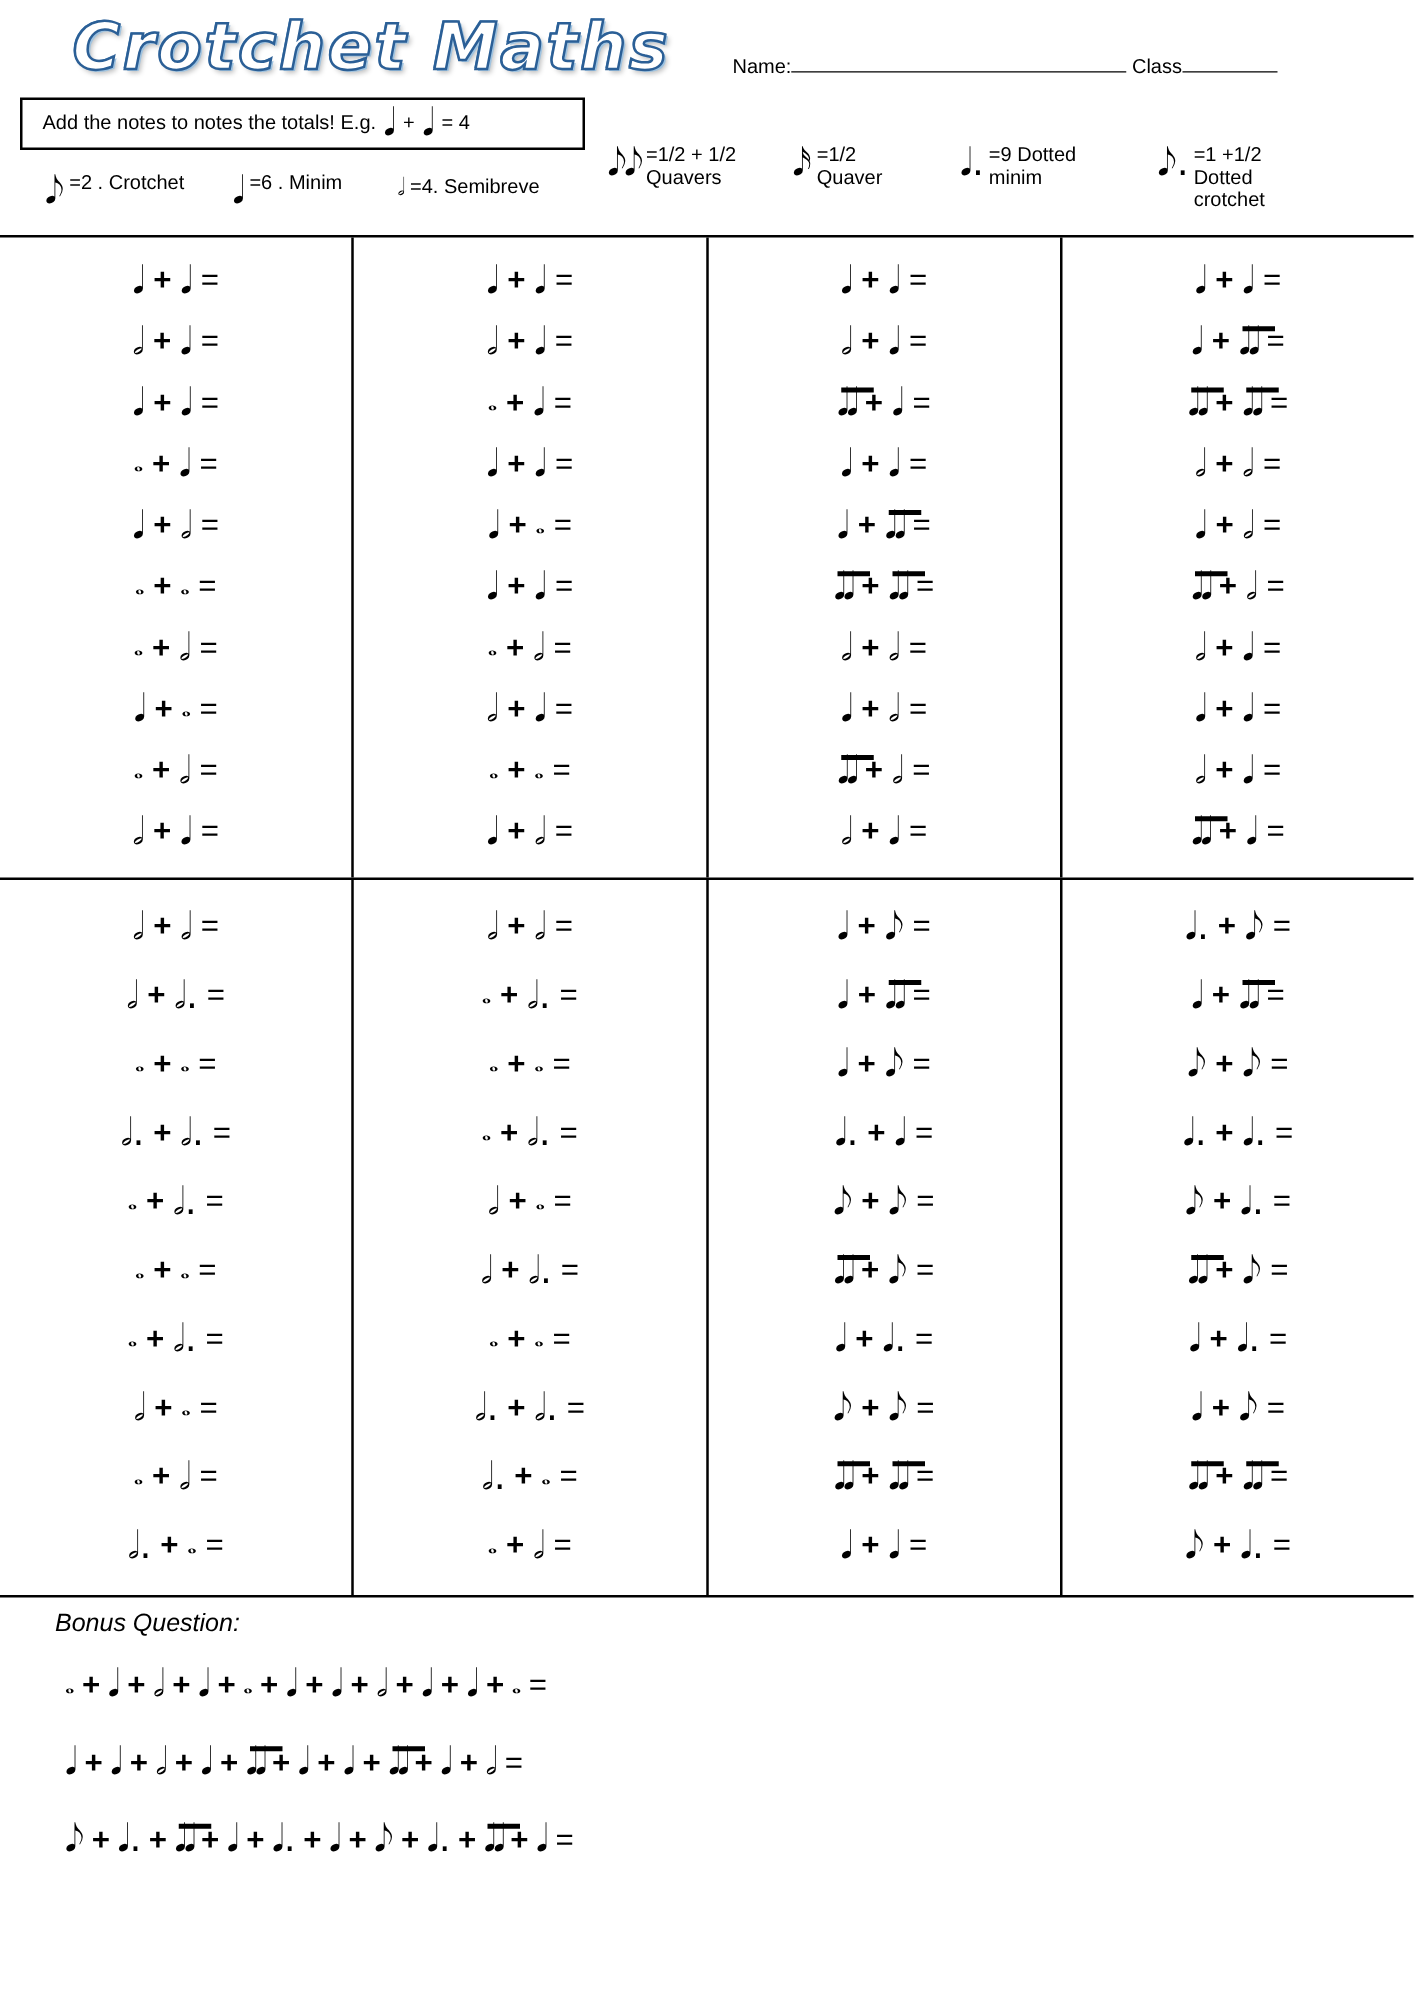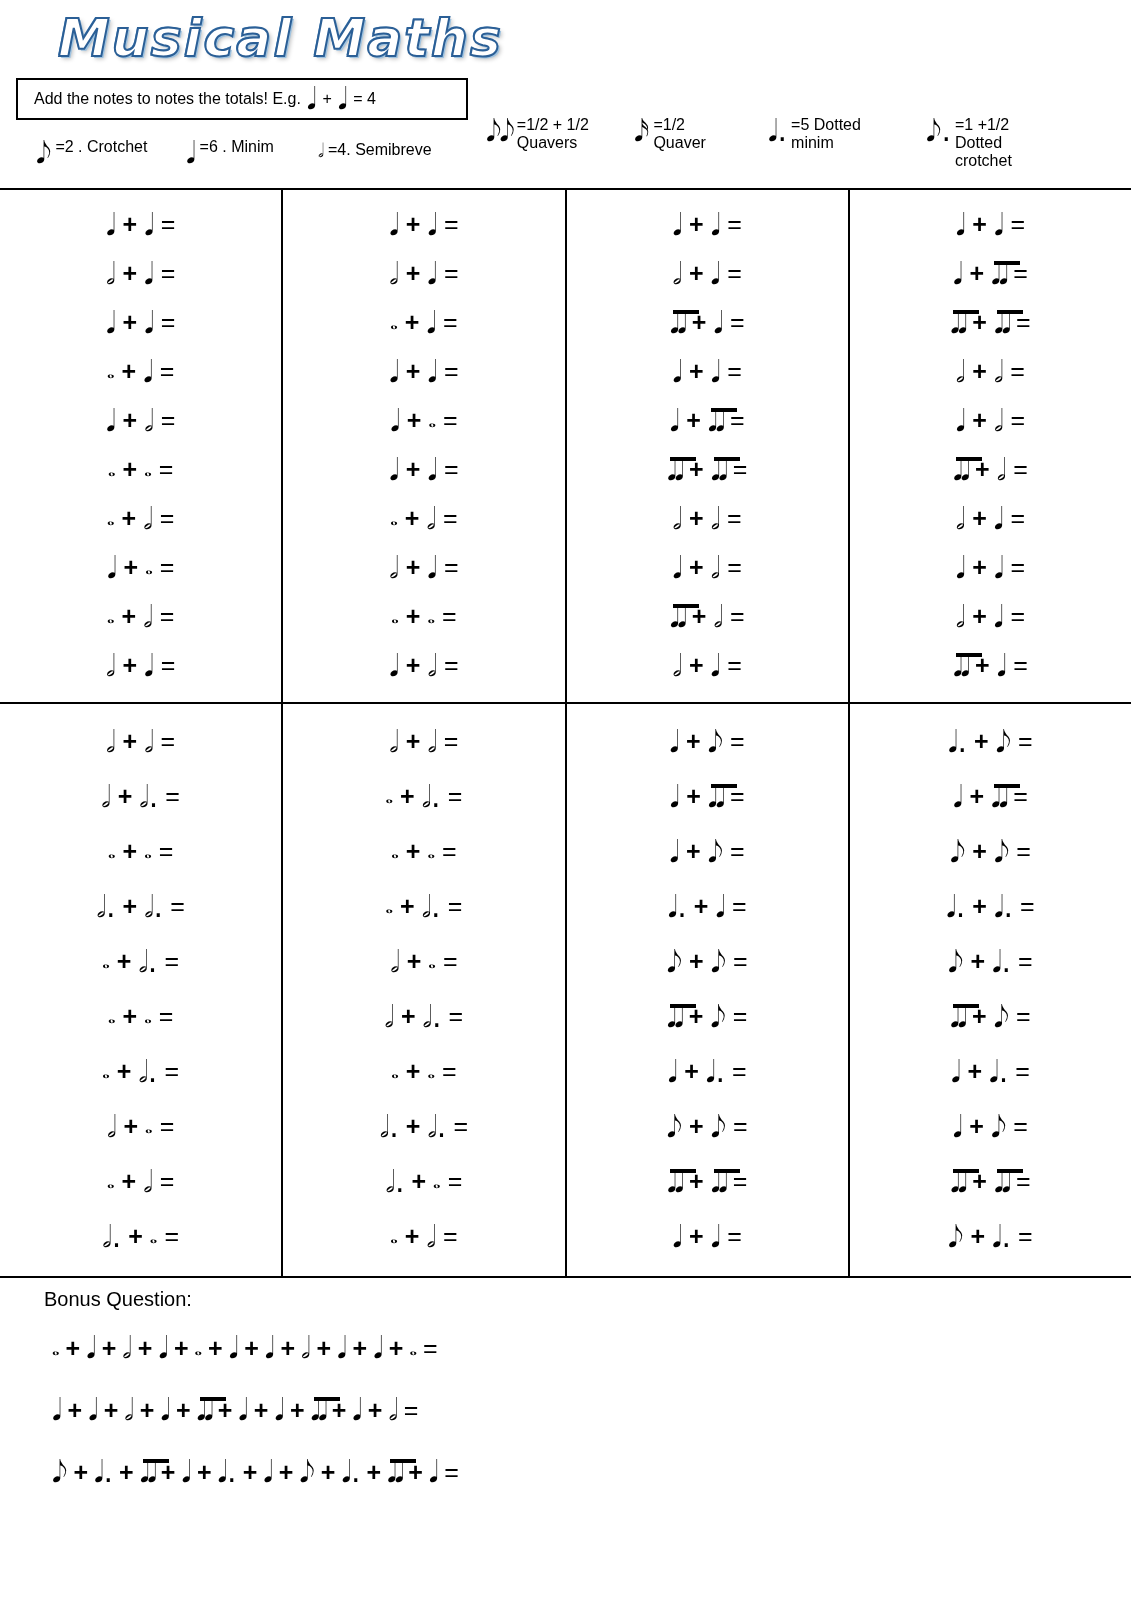--- a/index.html
+++ b/index.html
@@ -111,37 +111,42 @@
   .op { font-size: 25px; font-weight: bold; }
   .eq { font-size: 25px; }
 
   
   .bonus {
     padding: 10px 0 0 44px;
   }
   .bonus-title {
     font-size: 20px;
     margin-bottom: 6px;
+    font-style: italic;
   }
   .bonus-row {
     display: flex;
     align-items: center;
     gap: 6px;
     height: 62px;
     font-size: 23px;
     padding-left: 8px;
   }
 </style>
 </head>
 <body>
 
 <div class="header">
 
-  <div class="title">Musical Maths</div>
-
+  <div class="title">Crotchet Maths</div>
+
+  <div class="name-line">
+    <span>Name:</span><span class="rule" style="width:268px"></span>
+    <span>Class</span><span class="rule" style="width:76px"></span>
+  </div>
 
   <div class="eg-box">
     <span>Add the notes to notes the totals! E.g.</span>
     <span class="n minim">𝅘𝅥</span>
     <span>+</span>
     <span class="n minim">𝅘𝅥</span>
     <span>= 4</span>
   </div>
 
   <div class="legend">
@@ -160,21 +165,21 @@
     <div class="legend-item" style="left:470px; top:8px; width:130px;">
       <span class="n beamed">𝅘𝅥𝅮𝅘𝅥𝅮</span>
       <span>=1/2 + 1/2 Quavers</span>
     </div>
     <div class="legend-item" style="left:618px; top:8px; width:100px;">
       <span class="n quaver">𝅘𝅥𝅯</span>
       <span>=1/2 Quaver</span>
     </div>
     <div class="legend-item" style="left:752px; top:8px; width:110px;">
       <span class="n dminim">𝅘𝅥.</span>
-      <span>=5 Dotted minim</span>
+      <span>=9 Dotted minim</span>
     </div>
     <div class="legend-item" style="left:910px; top:8px; width:120px;">
       <span class="n dcrotchet">𝅘𝅥𝅮.</span>
       <span>=1 +1/2 Dotted crotchet</span>
     </div>
   </div>
 </div>
 
 <div class="sheet" id="sheet">
     <div class="band band1">

